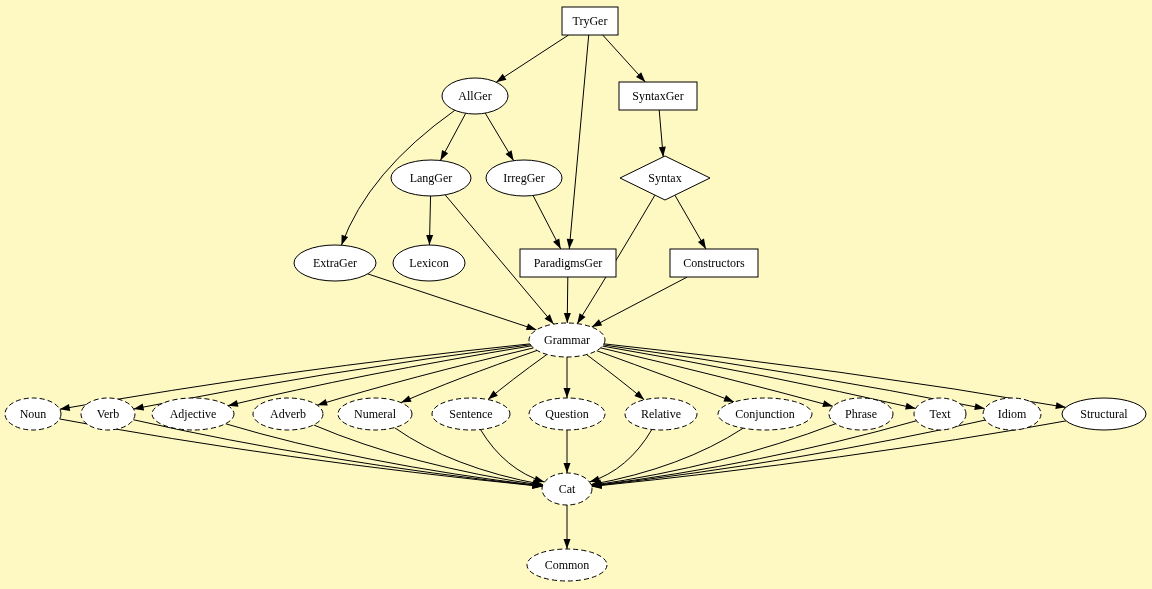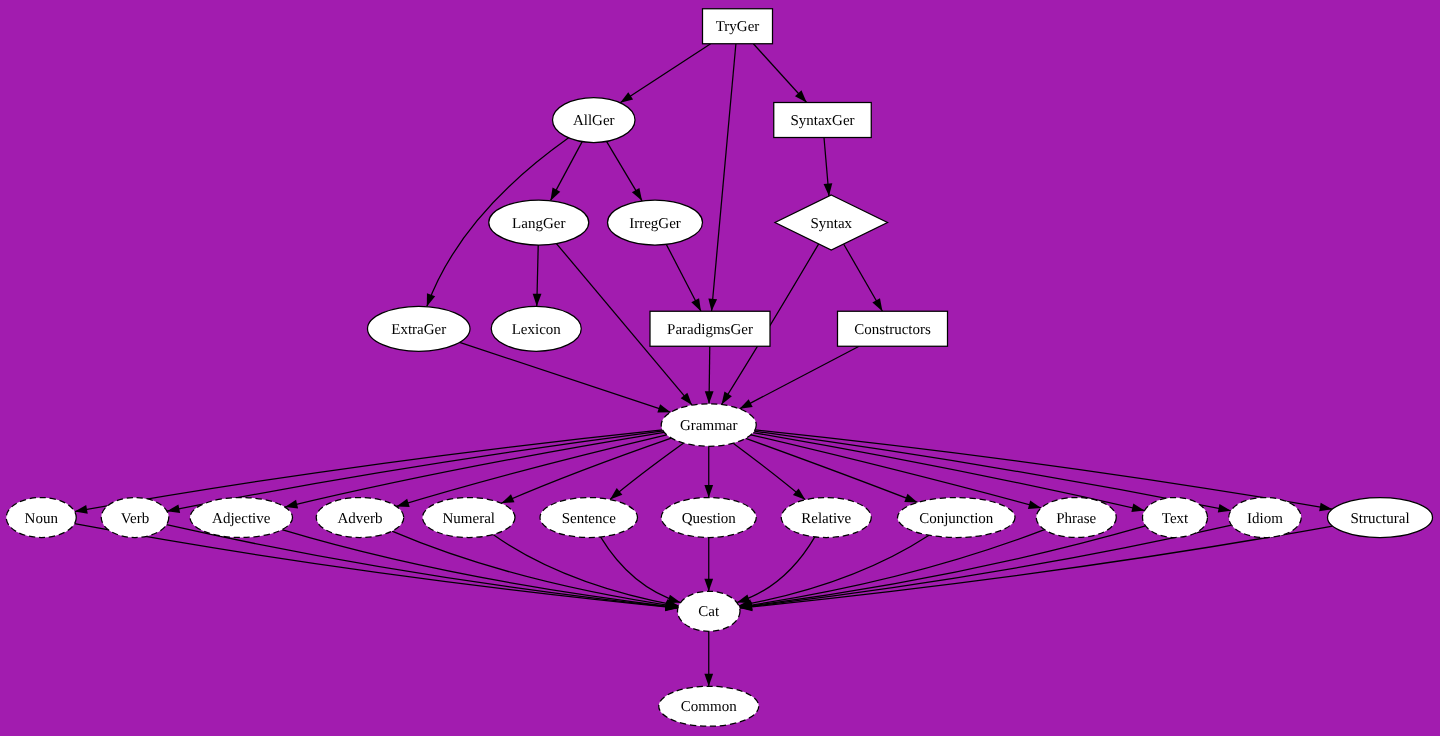--- a/index.html
+++ b/index.html
@@ -3,21 +3,21 @@
 <meta charset="utf-8">
 <style>
   html, body {
     margin: 0;
     padding: 0;
     background: #ffffff;
   }
   .canvas-wrap {
     width: 1152px;
     height: 589px;
-    background: #a21caf;
+    background: #fef9c3;
     position: relative;
   }
   svg {
     display: block;
   }
   text {
     font-family: "Liberation Serif", "DejaVu Serif", serif;
     font-size: 12px;
     fill: #000000;
   }

